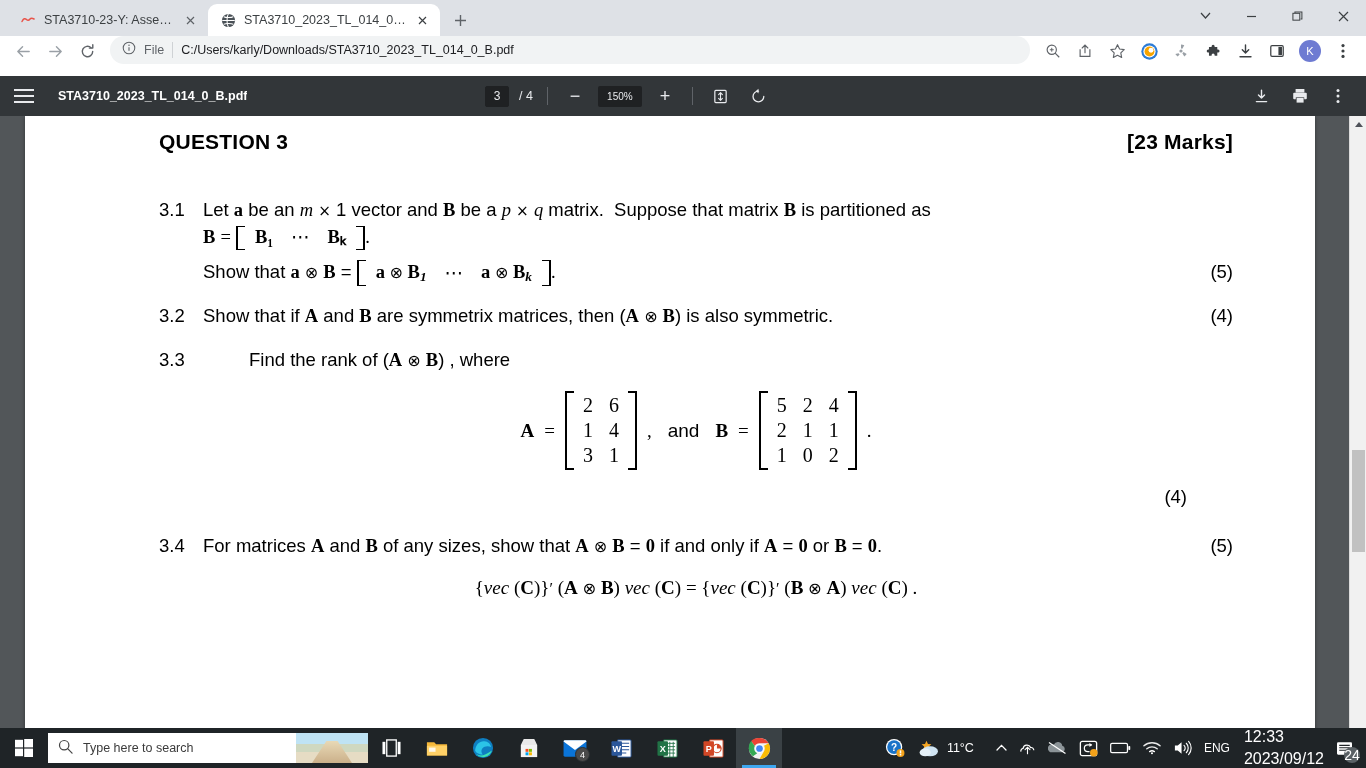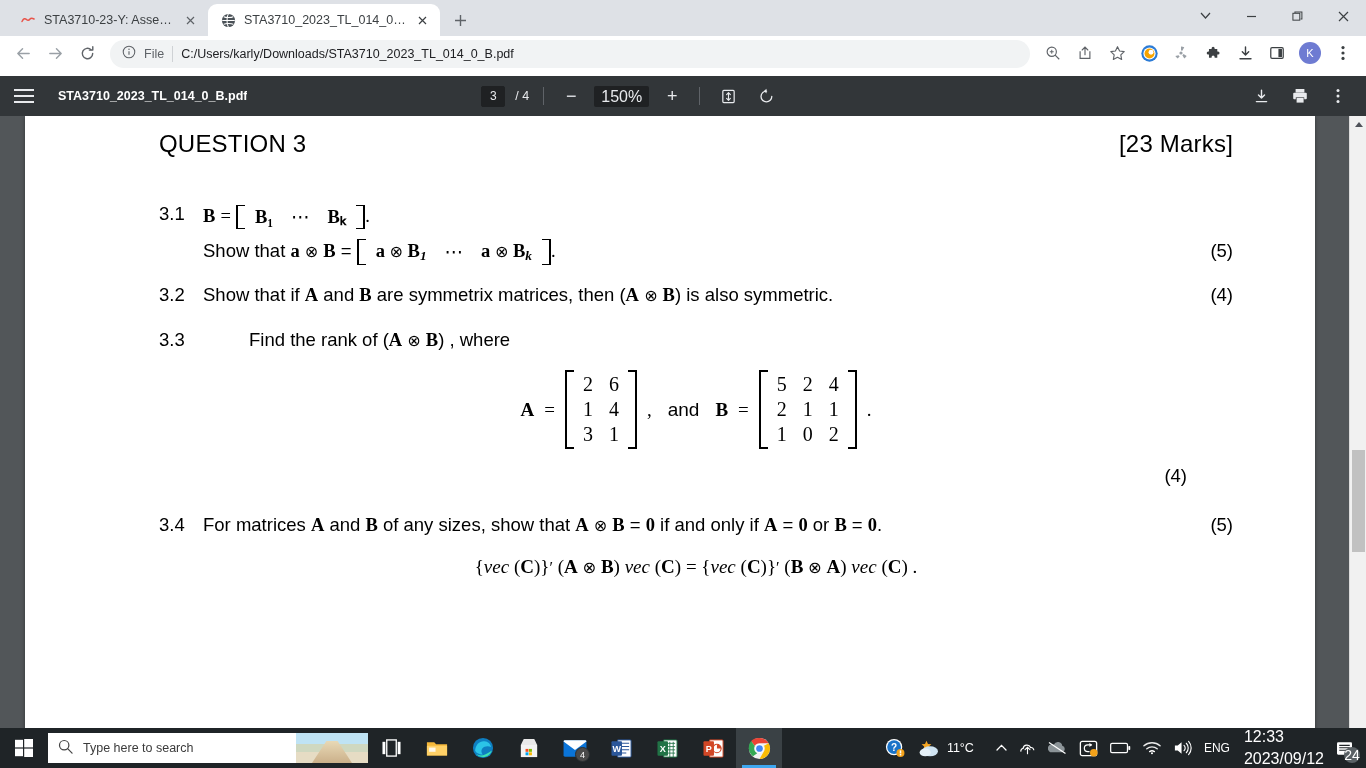--- a/index.html
+++ b/index.html
@@ -43,22 +43,22 @@
   .wincontrols {
     position: absolute; right: 0; top: 0; height: 32px; display: flex;
   }
   .wc {
     width: 46px; height: 32px; display: flex; align-items: center; justify-content: center;
     color: #3c4043;
   }
 
   
   .toolbar {
-    height: 40px; background: #ffffff; display: flex; align-items: flex-end;
-    padding: 8px 8px; gap: 2px;
+    height: 40px; background: #ffffff; display: flex; align-items: flex-start;
+    padding: 0 8px; gap: 2px;
   }
   .navbtn {
     width: 30px; height: 30px; border-radius: 50%; display: flex;
     align-items: center; justify-content: center; color: #5f6368; flex: 0 0 30px;
   }
   .omnibox {
     flex: 1; height: 28px; background: #f1f3f4; border-radius: 14px;
     display: flex; align-items: center; padding: 0 12px; margin: 0 6px;
     gap: 8px; min-width: 0;
   }
@@ -91,21 +91,21 @@
   .pagebox {
     background: #1f2123; color: #e8eaed; font-size: 12px; width: 24px;
     height: 21px; border: 1px solid #1f2123; border-radius: 2px;
     text-align: center; line-height: 19px;
   }
   .pagetotal { font-size: 12.5px; color: #e8eaed; }
   .vdiv { width: 1px; height: 18px; background: #5f6368; margin: 0 4px; }
   .zbtn { width: 26px; height: 26px; display: flex; align-items: center;
     justify-content: center; font-size: 18px; color: #e8eaed; font-weight: 300; }
   .zoomlevel {
-    background: #1f2123; color: #e8eaed; font-size: 16px; height: 21px;
+    background: #1f2123; color: #e8eaed; font-size: 10px; height: 21px;
     padding: 0 7px; border-radius: 2px; line-height: 21px; min-width: 44px;
     text-align: center;
   }
   .ibtn { width: 28px; height: 28px; display: flex; align-items: center;
     justify-content: center; color: #e8eaed; }
   .pdf-right { display: flex; align-items: center; gap: 10px; margin-left: auto; }
 
   .pdf-stage {
     height: 648px; background: #525659; position: relative; overflow: hidden;
   }
@@ -125,22 +125,22 @@
   .sb-down { bottom: 0; }
   .sb-thumb {
     position: absolute; left: 2px; width: 13px; top: 334px; height: 102px;
     background: #c1c1c1; border-radius: 0;
   }
 
   
   .doc { padding: 14px 82px 0 134px; color: #000; }
   .q-head {
     display: flex; justify-content: space-between; align-items: flex-start;
-    font-family: "Liberation Sans", sans-serif; font-weight: normal;
-    font-size: 24px; letter-spacing: .2px; margin-bottom: 44px;
+    font-family: "Liberation Sans", sans-serif; font-weight: bold;
+    font-size: 21px; letter-spacing: .2px; margin-bottom: 44px;
   }
   .item { display: flex; font-size: 18.5px; line-height: 1.33; margin-bottom: 10px; }
   .item-num { width: 44px; flex: 0 0 44px; }
   .item-body { flex: 1; }
   .marks { width: 46px; flex: 0 0 46px; text-align: right; }
   .serif { font-family: "Liberation Serif", serif; }
   .bf { font-family: "Liberation Serif", serif; font-weight: bold; }
   .it { font-family: "Liberation Serif", serif; font-style: italic; }
   .sub { font-size: 0.72em; vertical-align: -0.25em; font-style: italic; }
   .otimes { font-family: "DejaVu Sans", sans-serif; font-size: 0.86em; }
@@ -447,20 +447,21 @@
       <div class="doc">
 
         <div class="q-head">
           <span>QUESTION 3</span>
           <span>[23 Marks]</span>
         </div>
 
         <div class="item">
           <span class="item-num">3.1</span>
           <span class="item-body">
+            <span>Let <b class="bf">a</b> be an <i class="it">m</i> <span class="times">×</span> 1 vector and <b class="bf">B</b> be a <i class="it">p</i> <span class="times">×</span> <i class="it">q</i> matrix.&nbsp; Suppose that matrix <b class="bf">B</b> is partitioned as</span>
             <div style="margin-top:2px;">
               <span class="bf">B</span> <span class="serif">=</span>
               <span class="inline-mx">
                 <span class="brk l" style="height:24px;"></span>
                 <span class="inline-row" style="height:24px;">
                   <span class="bf">B₁</span>
                   <span class="serif">⋯</span>
                   <span class="bf">Bₖ</span>
                 </span>
                 <span class="brk r" style="height:24px;"></span>

